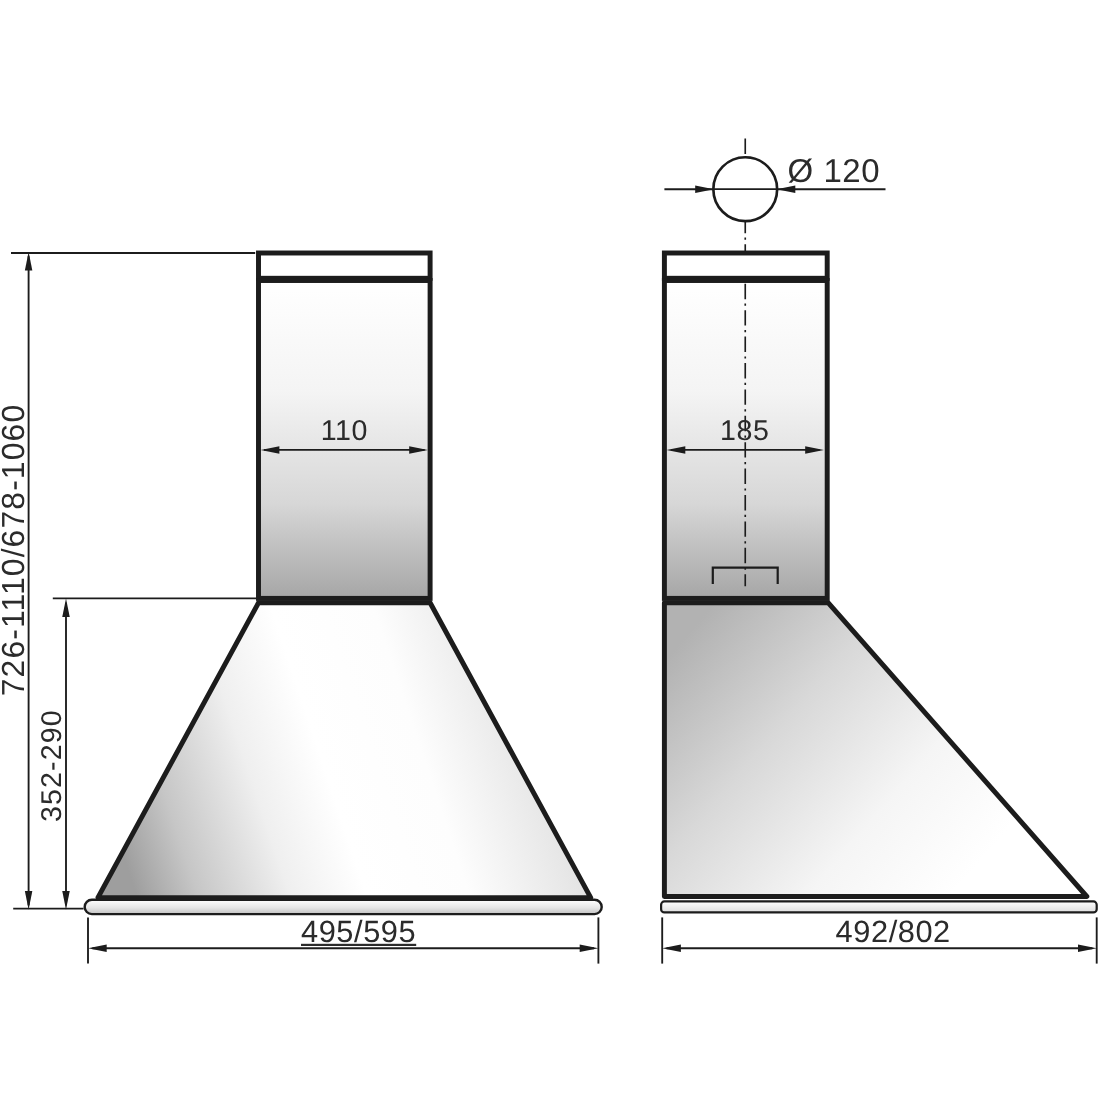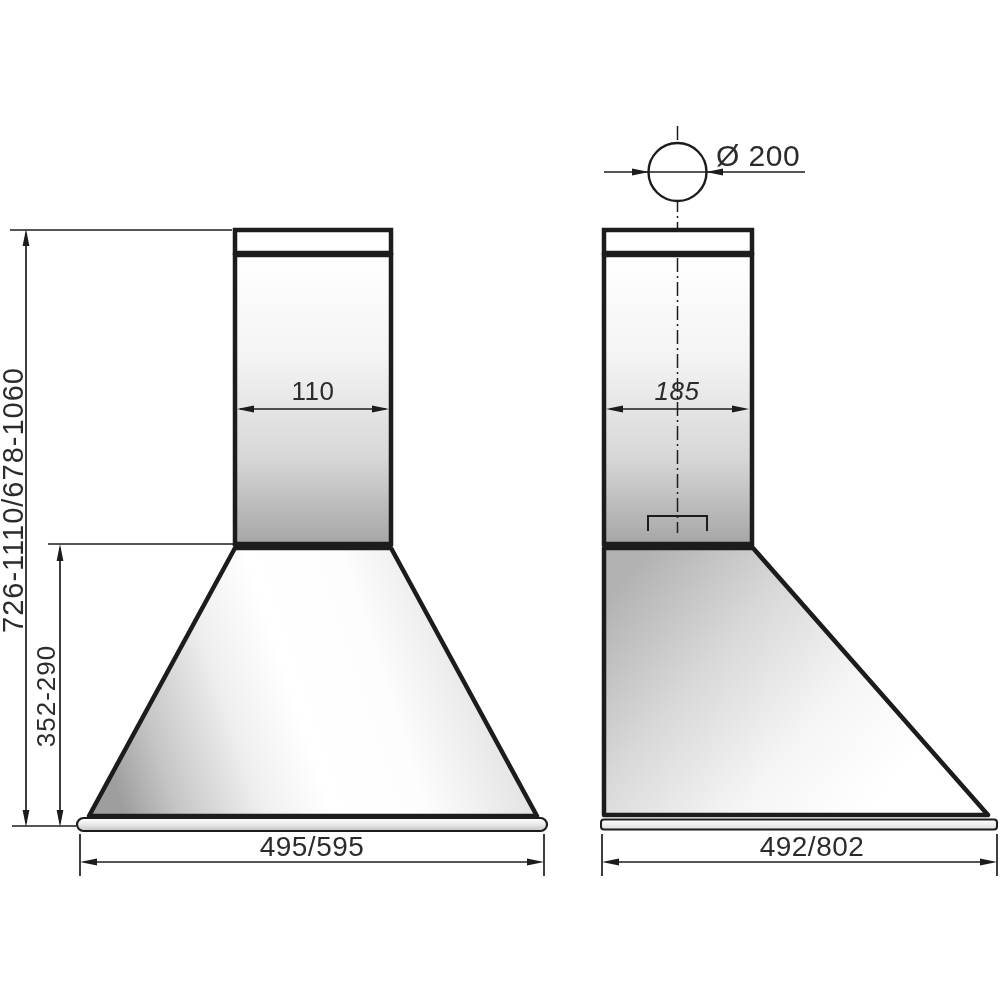--- a/index.html
+++ b/index.html
@@ -123,25 +123,25 @@
 
     <line x1="602" y1="834" x2="602" y2="876" stroke="#1c1c1c" stroke-width="1.7"></line>
     <line x1="997" y1="834" x2="997" y2="876" stroke="#1c1c1c" stroke-width="1.7"></line>
     <line x1="606" y1="862" x2="993" y2="862" stroke="#1c1c1c" stroke-width="1.7"></line>
     <polygon points="602,862 619,858.6 619,865.4" fill="#1c1c1c"></polygon>
     <polygon points="997,862 980,858.6 980,865.4" fill="#1c1c1c"></polygon>
   </svg>
 
   <div class="dim-label fs26" style="left:313px; top:391px;">110</div>
 
-  <div class="dim-label fs26" style="left:677px; top:391px;font-style:italic;">185</div>
+  <div class="dim-label fs26" style="left:677px; top:391px;">185</div>
 
-  <div class="dim-label fs30" style="left:758px; top:156px;">Ø 200</div>
+  <div class="dim-label fs30" style="left:758px; top:156px;">Ø 120</div>
 
   <div class="dim-label vertical fs29" style="left:13px; top:500px;">726-1110/678-1060</div>
 
   <div class="dim-label vertical fs26" style="left:46px; top:696px;">352-290</div>
 
-  <div class="dim-label fs28" style="left:312px; top:847px;">495/595</div>
+  <div class="dim-label fs28" style="left:326px; top:847px;text-decoration:underline;">495/595</div>
 
   <div class="dim-label fs28" style="left:812px; top:847px;">492/802</div>
 
 </div>
 
 </body></html>

